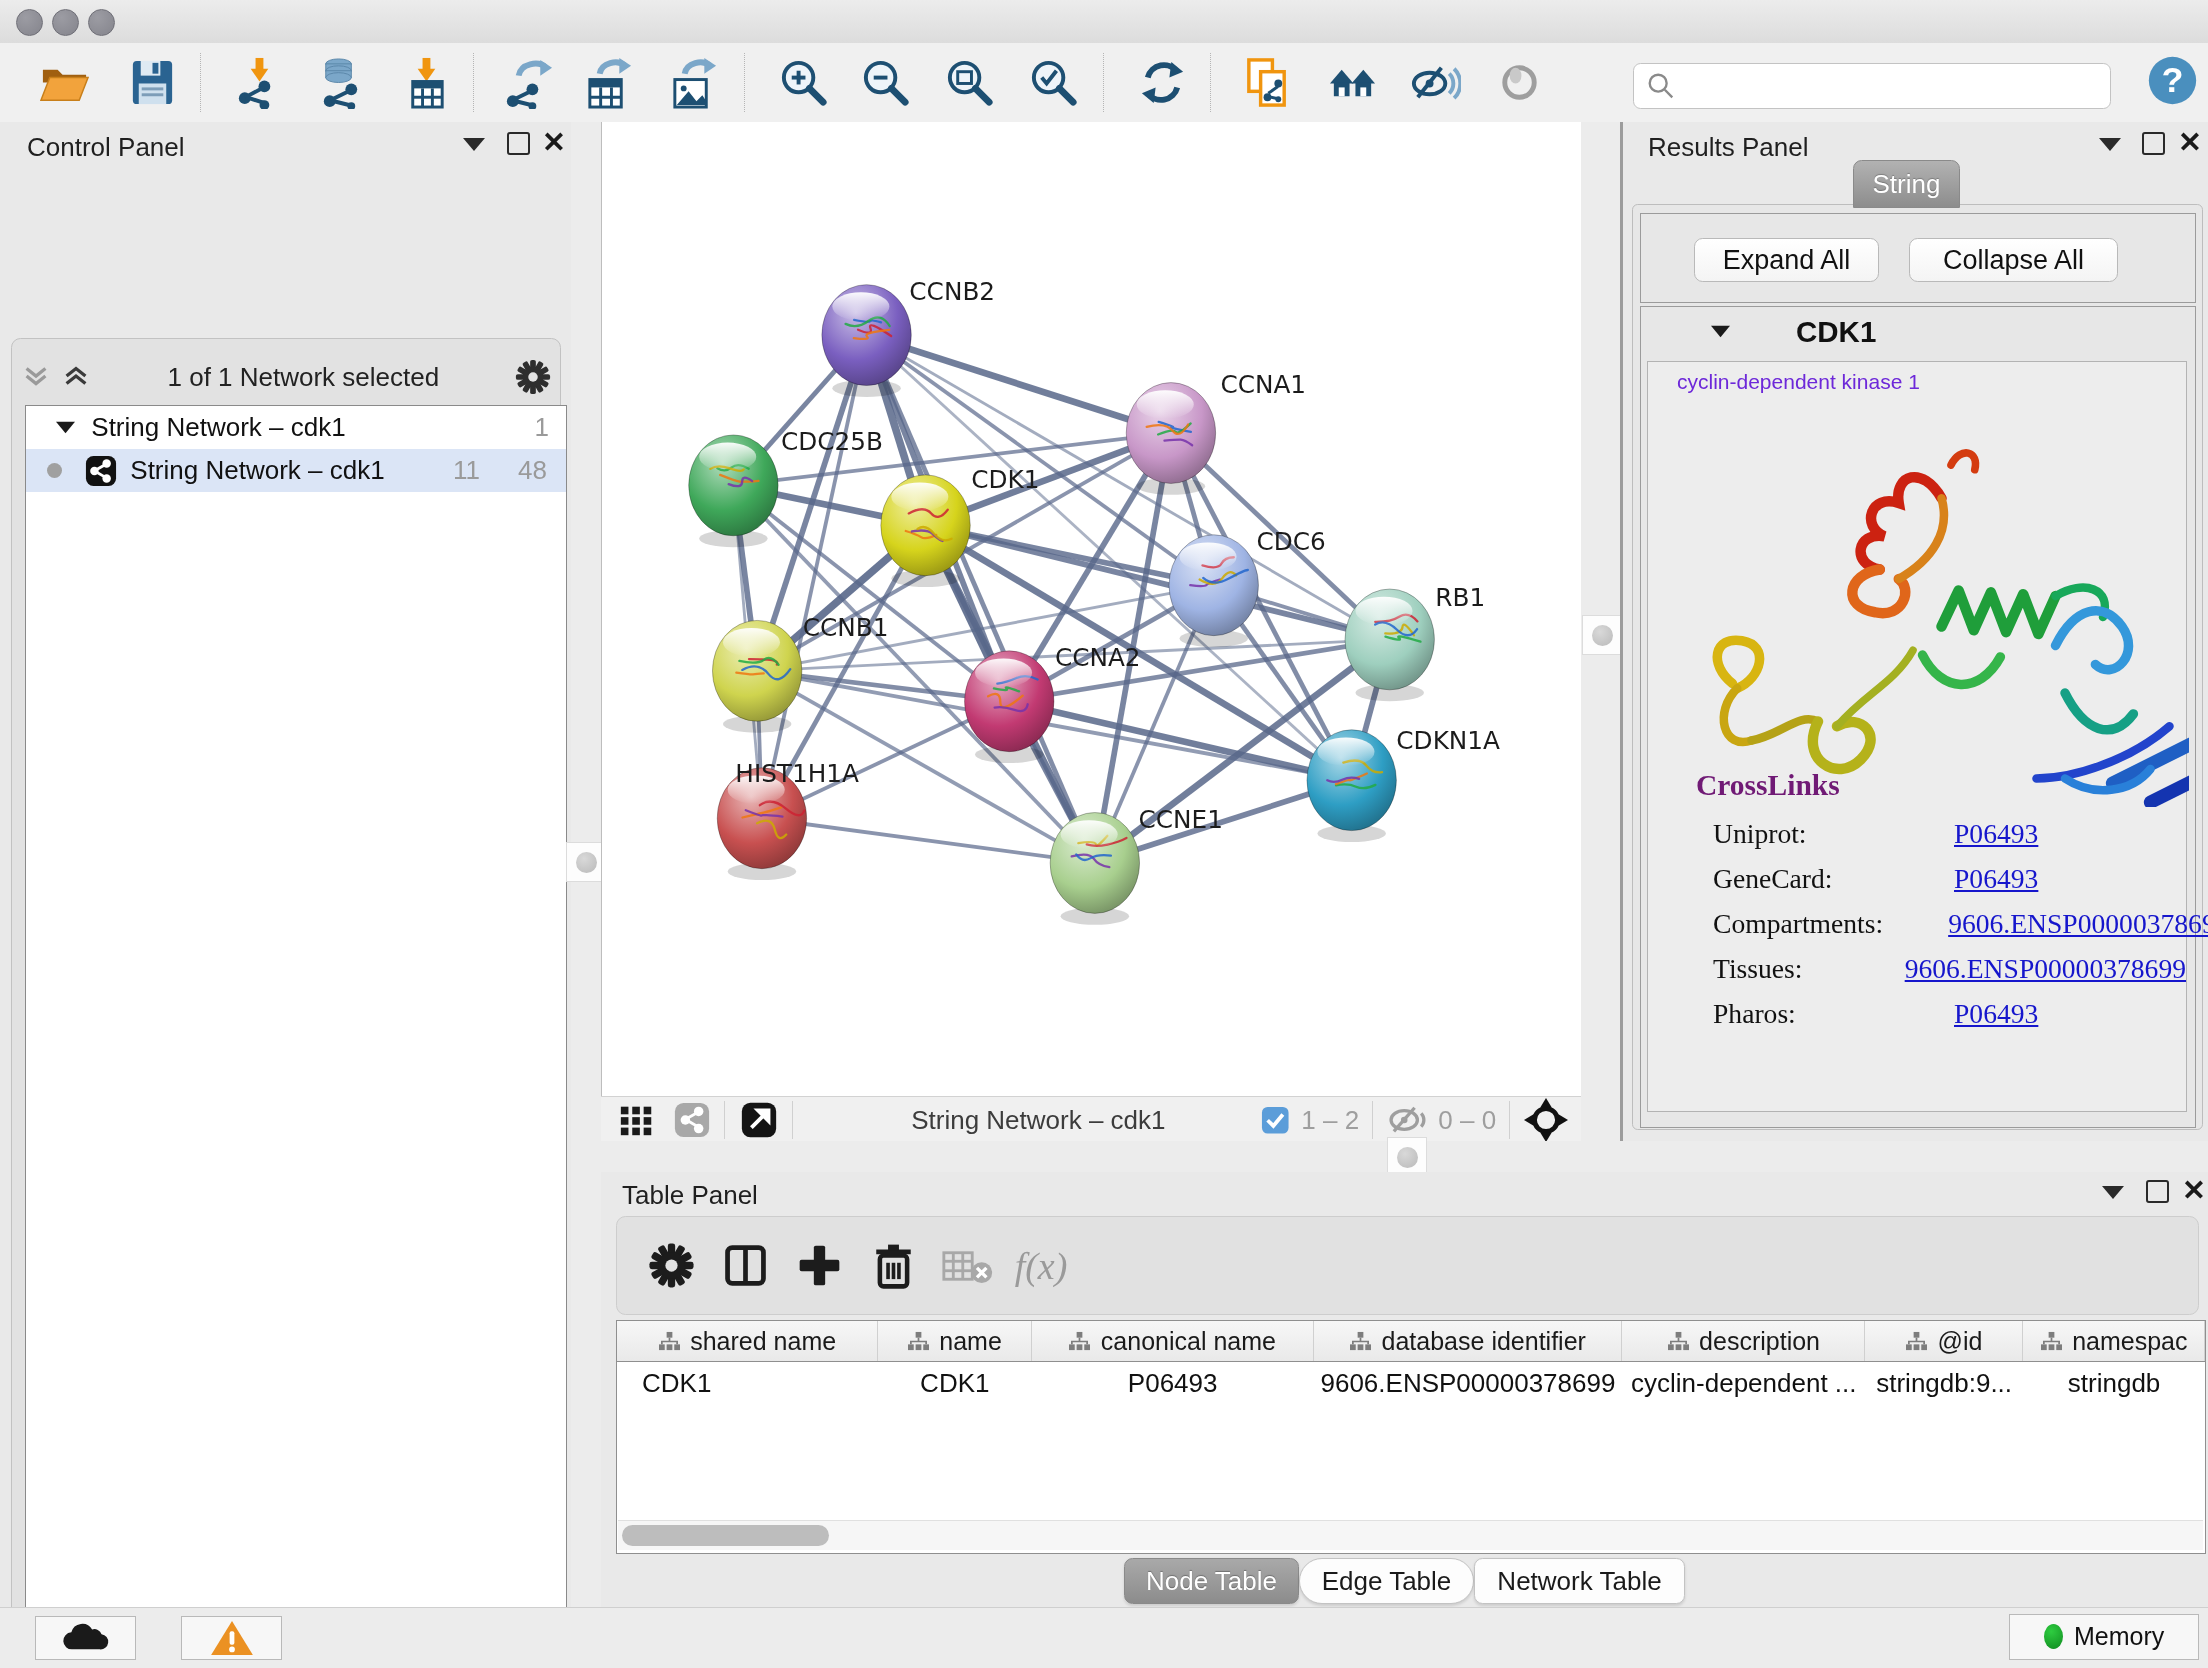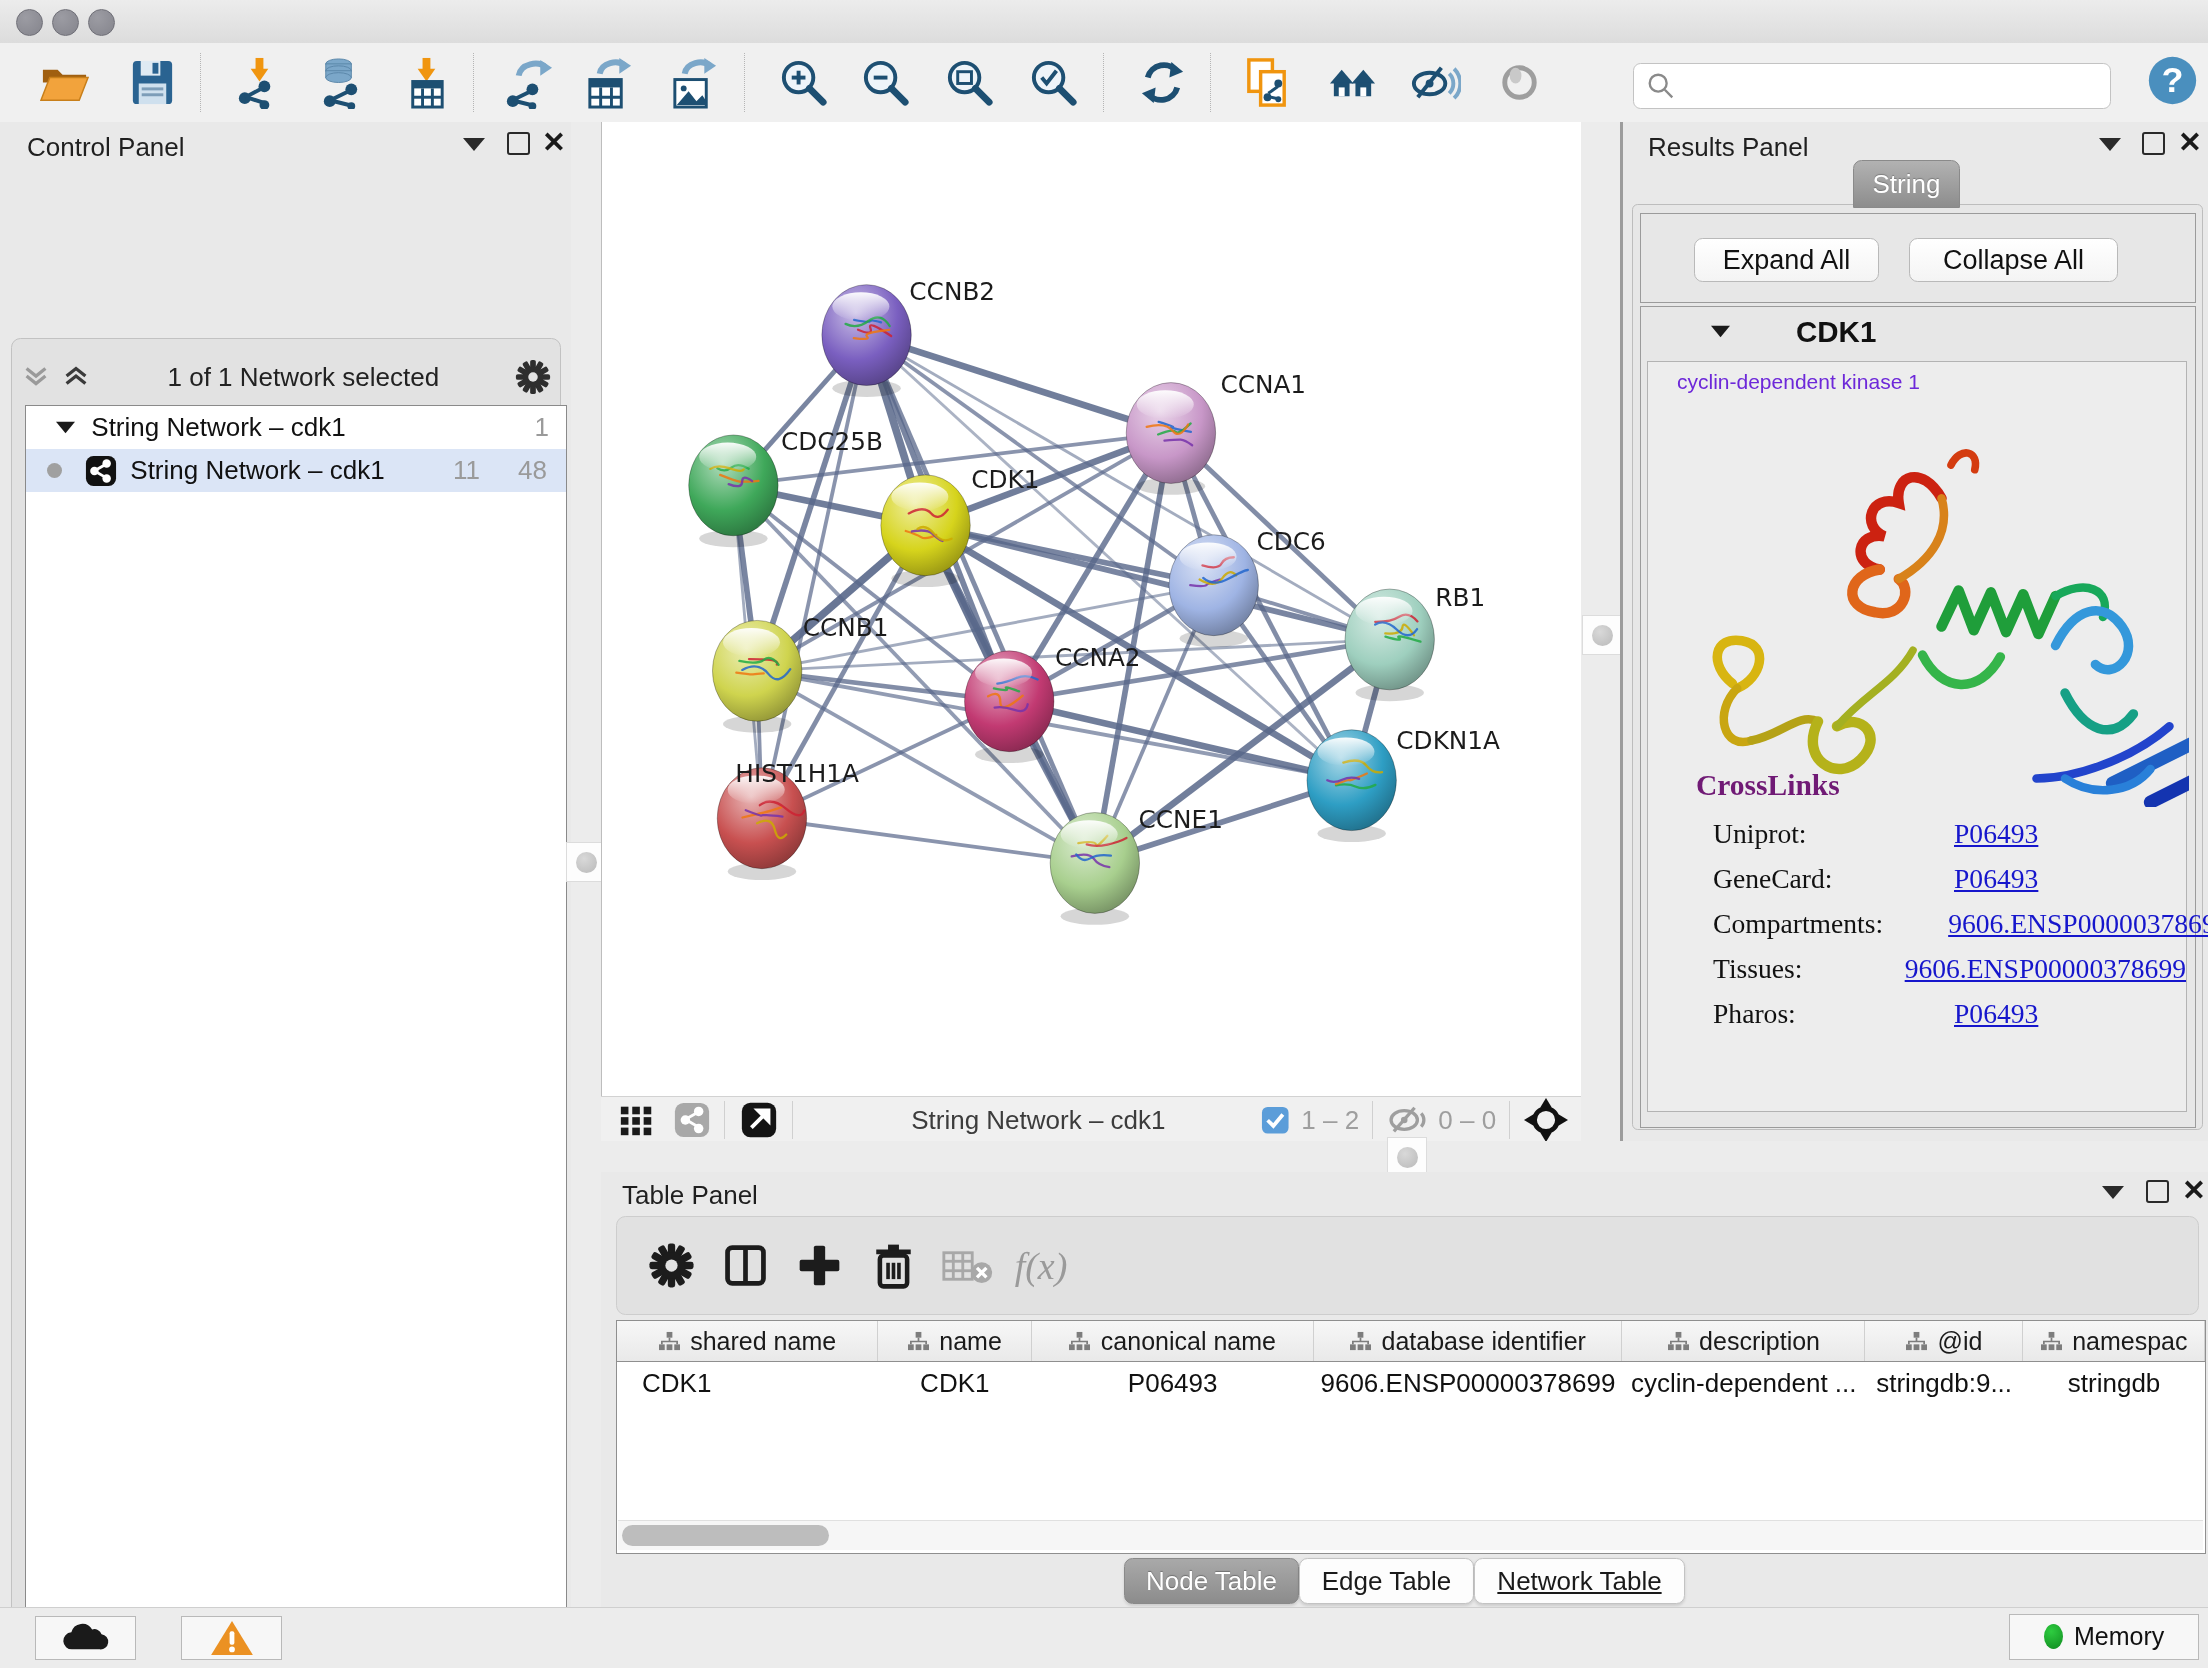--- a/index.html
+++ b/index.html
@@ -892,22 +892,22 @@
         <div class="td" style="width: 158px; text-align: center;">stringdb:9...</div>
         <div class="td" style="width: 182px; text-align: center;">stringdb</div>
       </div>
     </div>
 </div>
 <div class="abs tbl-scroll">
   <div class="abs tbl-thumb"></div>
 </div>
 <div class="abs" id="btabs" style="left:1124px;top:1558px;display:flex">
     <div class="btab sel" style="width: 173px;">Node Table</div>
-    <div class="btab" style="width: 173px;">Edge Table</div>
-    <div class="btab" style="width: 209px; text-decoration: underline;">Network Table</div>
+    <div class="btab" style="width: 173px; border-radius: 23px;">Edge Table</div>
+    <div class="btab" style="width: 209px;">Network Table</div>
   </div>
 
 <div class="abs bottombar">
   <div class="abs bb-btn" style="left:35px">
     <svg width="53" height="34" viewBox="0 0 56 36">
         <path d="M14 30 a9 9 0 0 1 -1 -18 a12 12 0 0 1 22 -3 a8 8 0 0 1 10 5 a8 8 0 0 1 -2 16 z" fill="#1a1a1a"></path>
       </svg>
   </div>
   <div class="abs bb-btn" style="left:181px">
     <svg width="44" height="38" viewBox="0 0 46 40">

